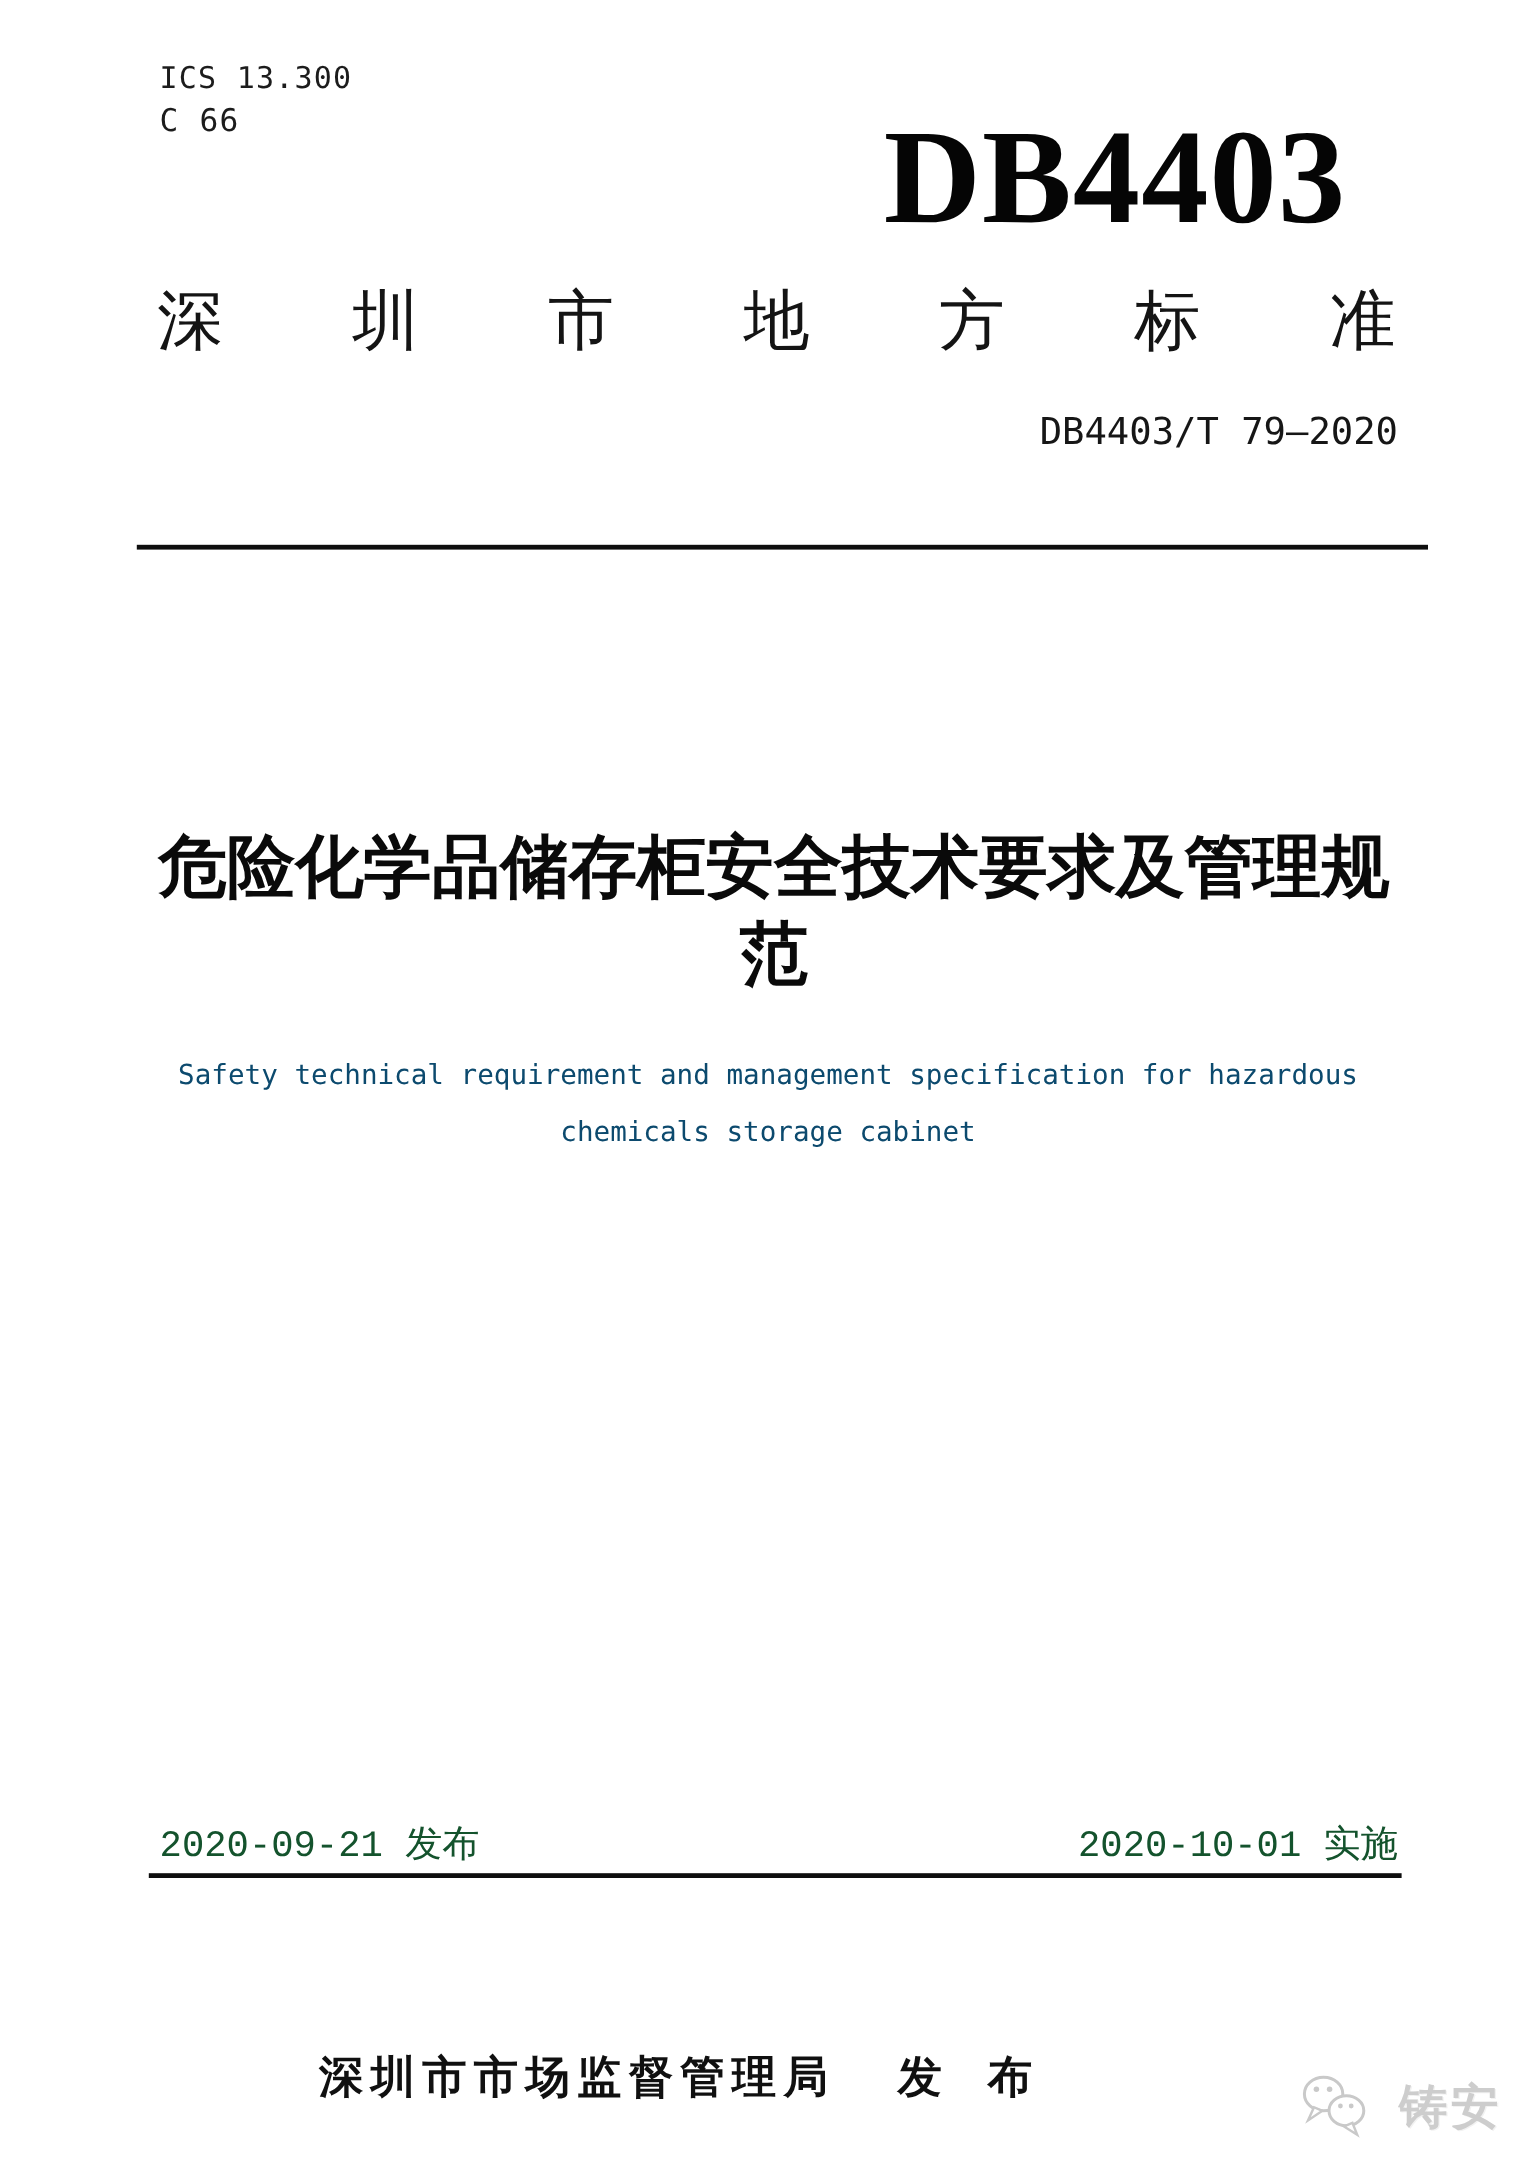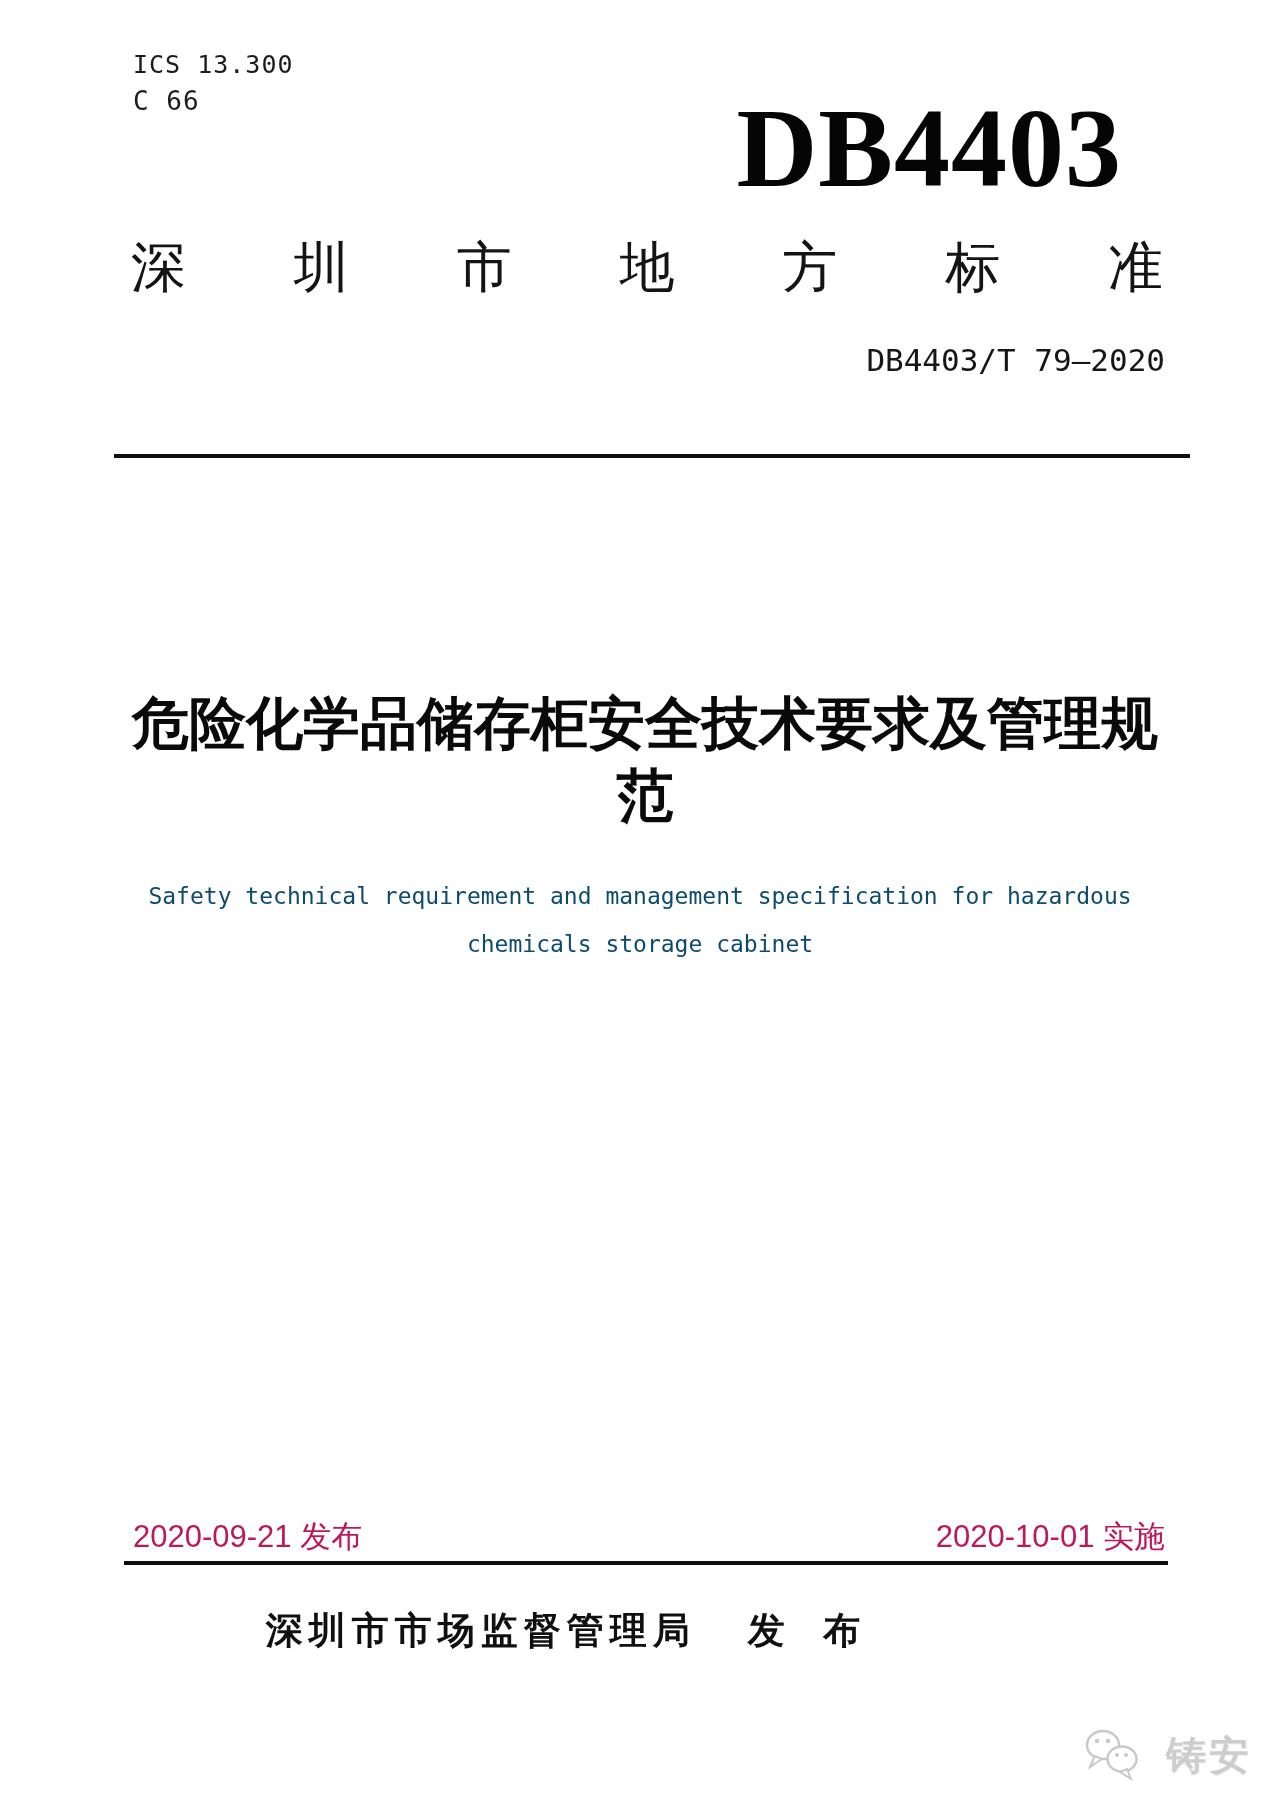--- a/index.html
+++ b/index.html
@@ -57,26 +57,26 @@
   .title-en {
     position: absolute; left: 0; right: 0; top: 872px;
     text-align: center;
     font-family: "DejaVu Sans Mono", monospace;
     font-size: 23px; line-height: 2.1; color: #0c4a6e;
   }
   
   .dates-row {
     position: absolute; left: 133px; right: 115px; top: 1516px;
     display: flex; justify-content: space-between;
-    font-family: Liberation Sans, sans-serif;
-    font-size: 31px; color: #be185d;
+    font-family: Liberation Mono, monospace;
+    font-size: 31px; color: #14532d;
   }
   
   .publisher-row {
-    position: absolute; left: 0; right: 140px; top: 1606px;
+    position: absolute; left: 0; right: 140px; top: 1706px;
     display: flex; justify-content: center; align-items: flex-end;
     gap: 52px;
     font-size: 37px; font-weight: 700; color: #101010;
   }
   .publisher-row .authority { letter-spacing: 6px; }
   .publisher-row .release { letter-spacing: 14px; }
   
   .watermark {
     position: absolute; right: 28px; top: 1728px;
     display: flex; align-items: flex-start; gap: 21px;

